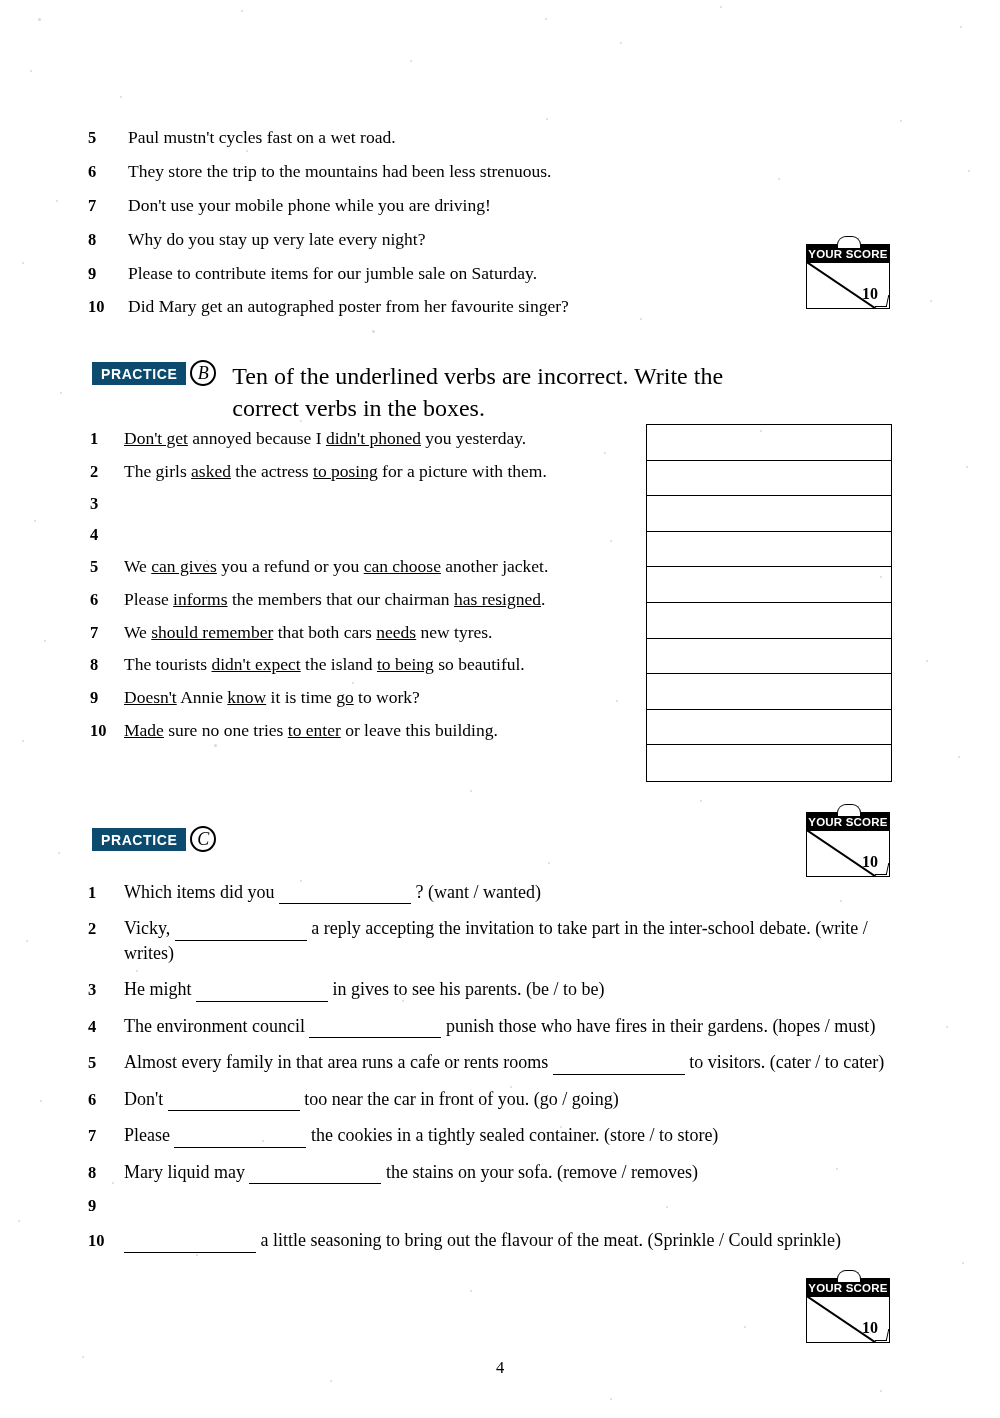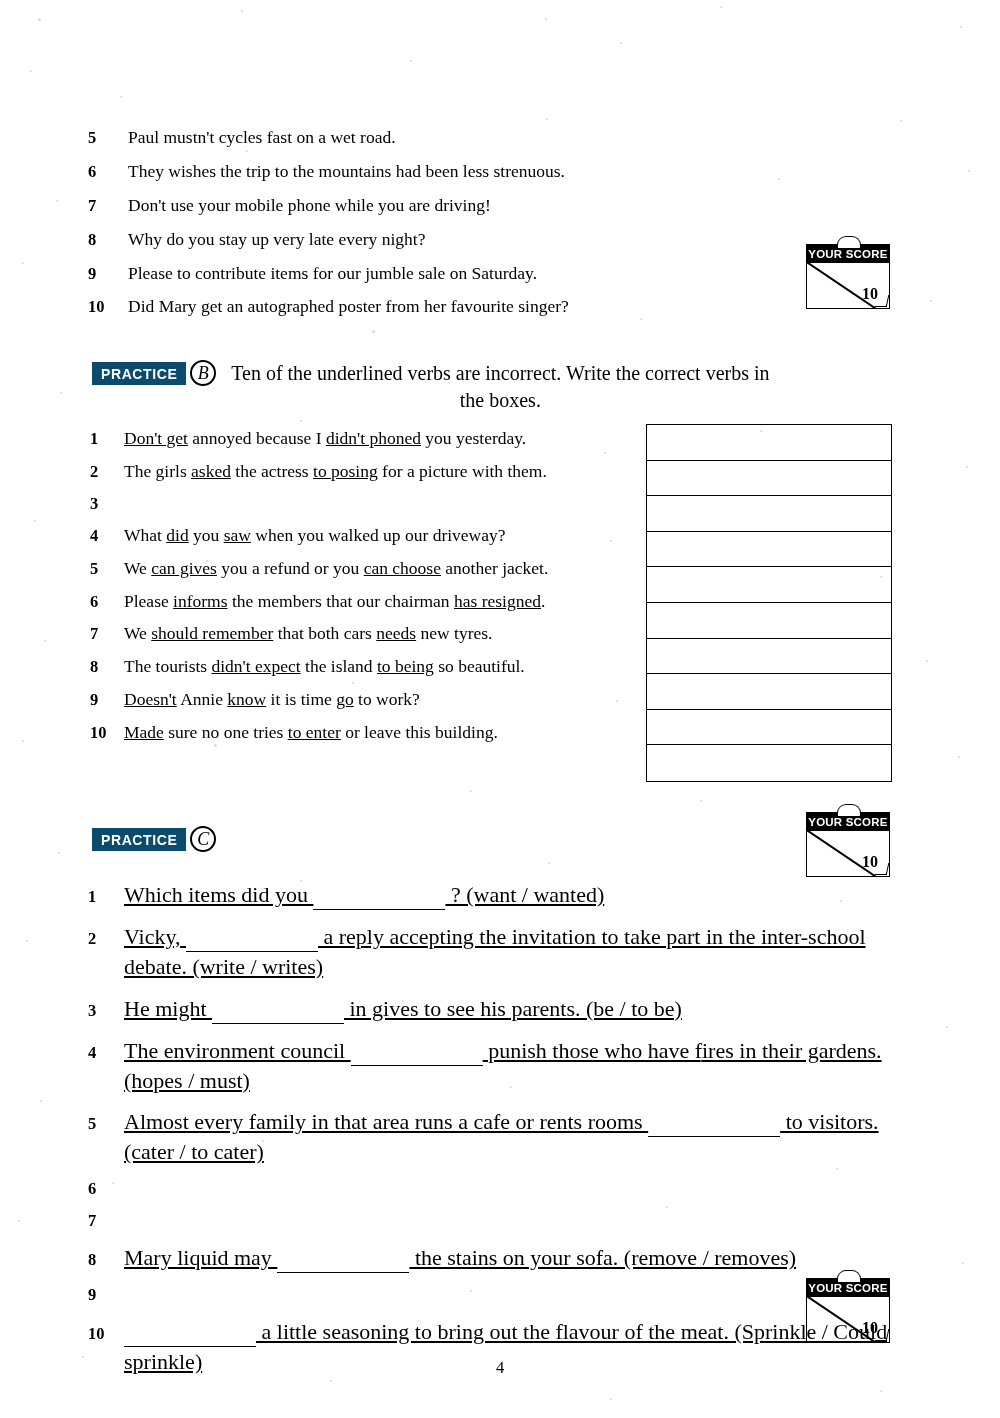--- a/index.html
+++ b/index.html
@@ -79,26 +79,25 @@
     align-items: center;
     justify-content: center;
     font-style: italic;
     font-size: 18px;
     font-family: "Liberation Serif", serif;
     margin-left: 4px;
     margin-top: -2px;
     box-sizing: border-box;
   }
   .practice-instr {
-    margin-left: 4px;
-    font-size: 20px;
+    margin-left: 16px;
+    font-size: 24px;
     line-height: 1.35;
     max-width: 560px;
     margin-top: -2px;
-    text-align: center;
   }
 
   
   .b-list {
     position: absolute;
     left: 90px;
     top: 428px;
     width: 530px;
   }
   .b-row {
@@ -148,23 +147,22 @@
     align-items: baseline;
     margin-bottom: 12px;
   }
   .c-num {
     width: 36px;
     flex: 0 0 36px;
     font-weight: bold;
     font-size: 16.5px;
   }
   .c-text {
-    font-size: 22px;
+    font-size: 18px;
     line-height: 1.36;
-    text-decoration: underline;
   }
   .blank {
     display: inline-block;
     border-bottom: 1.4px solid #000;
     width: 132px;
     vertical-align: bottom;
     height: 15px;
   }
 
   
@@ -255,21 +253,21 @@
 
 <div class="page">
 
   <div class="top-list" id="top-list">
       <div class="q-row">
         <div class="q-num">5</div>
         <div class="q-text">Paul mustn't cycles fast on a wet road.</div>
       </div>
       <div class="q-row">
         <div class="q-num">6</div>
-        <div class="q-text">They wishes the trip to the mountains had been less strenuous.</div>
+        <div class="q-text">They store the trip to the mountains had been less strenuous.</div>
       </div>
       <div class="q-row">
         <div class="q-num">7</div>
         <div class="q-text">Don't use your mobile phone while you are driving!</div>
       </div>
       <div class="q-row">
         <div class="q-num">8</div>
         <div class="q-text">Why do you stay up very late every night?</div>
       </div>
       <div class="q-row">
@@ -307,21 +305,20 @@
       </div>
       <div class="b-row">
         <div class="b-num">2</div>
         <div class="b-text"><span>The girls </span><span class="u">asked</span><span> the actress </span><span class="u">to posing</span><span> for a picture with them.</span></div>
       </div>
       <div class="b-row">
         <div class="b-num">3</div>
       </div>
       <div class="b-row">
         <div class="b-num">4</div>
-        <div class="b-text"><span>What </span><span class="u">did</span><span> you </span><span class="u">saw</span><span> when you walked up our driveway?</span></div>
       </div>
       <div class="b-row">
         <div class="b-num">5</div>
         <div class="b-text"><span>We </span><span class="u">can gives</span><span> you a refund or you </span><span class="u">can choose</span><span> another jacket.</span></div>
       </div>
       <div class="b-row">
         <div class="b-num">6</div>
         <div class="b-text"><span>Please </span><span class="u">informs</span><span> the members that our chairman </span><span class="u">has resigned</span><span>.</span></div>
       </div>
       <div class="b-row">
@@ -388,23 +385,25 @@
       <div class="c-row">
         <div class="c-num">4</div>
         <div class="c-text"><span>The environment council </span><span class="blank"></span><span> punish those who have fires in their gardens. (hopes / must)</span></div>
       </div>
       <div class="c-row">
         <div class="c-num">5</div>
         <div class="c-text"><span>Almost every family in that area runs a cafe or rents rooms </span><span class="blank"></span><span> to visitors. (cater / to cater)</span></div>
       </div>
       <div class="c-row">
         <div class="c-num">6</div>
+        <div class="c-text"><span>Don't </span><span class="blank"></span><span> too near the car in front of you. (go / going)</span></div>
       </div>
       <div class="c-row">
         <div class="c-num">7</div>
+        <div class="c-text"><span>Please </span><span class="blank"></span><span> the cookies in a tightly sealed container. (store / to store)</span></div>
       </div>
       <div class="c-row">
         <div class="c-num">8</div>
         <div class="c-text"><span>Mary liquid may </span><span class="blank"></span><span> the stains on your sofa. (remove / removes)</span></div>
       </div>
       <div class="c-row">
         <div class="c-num">9</div>
       </div>
       <div class="c-row">
         <div class="c-num">10</div>

